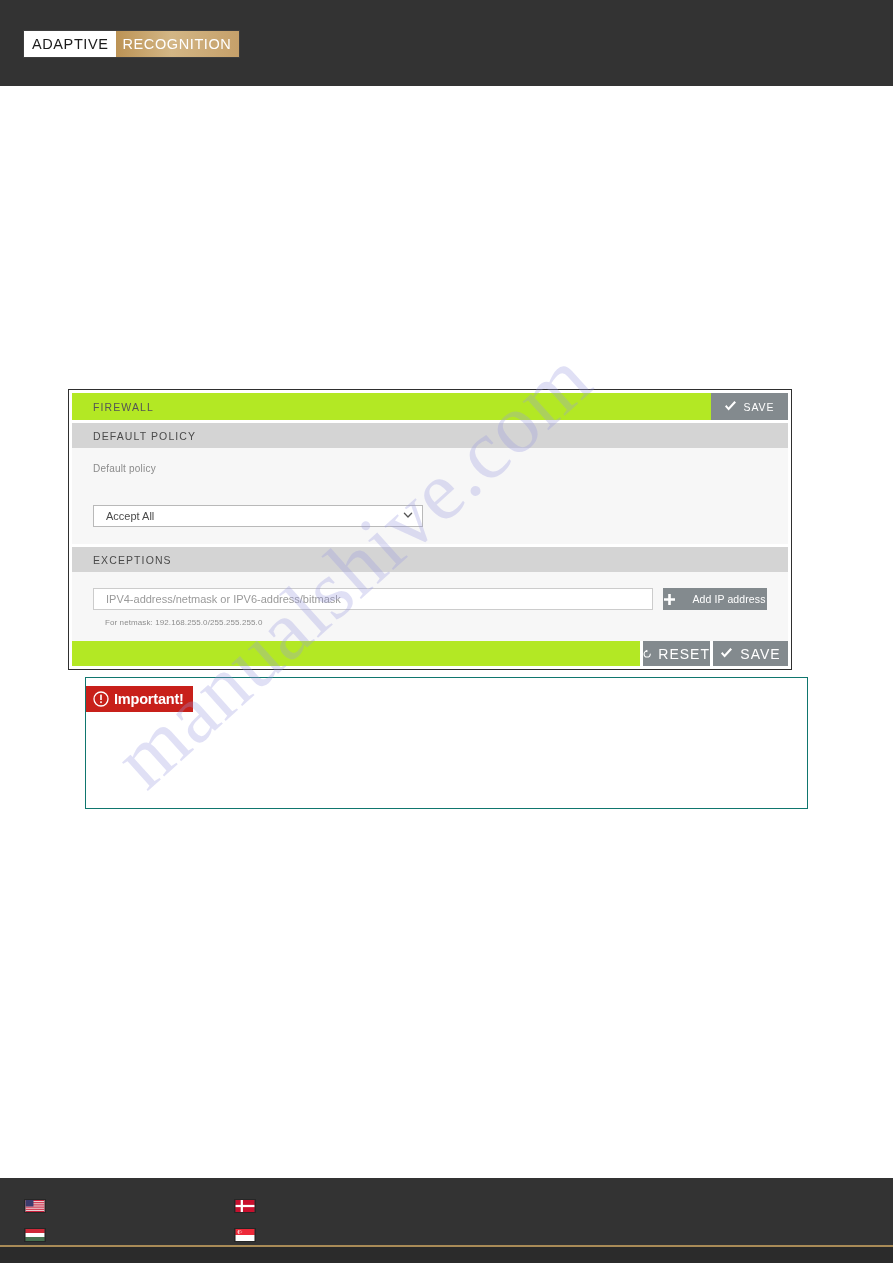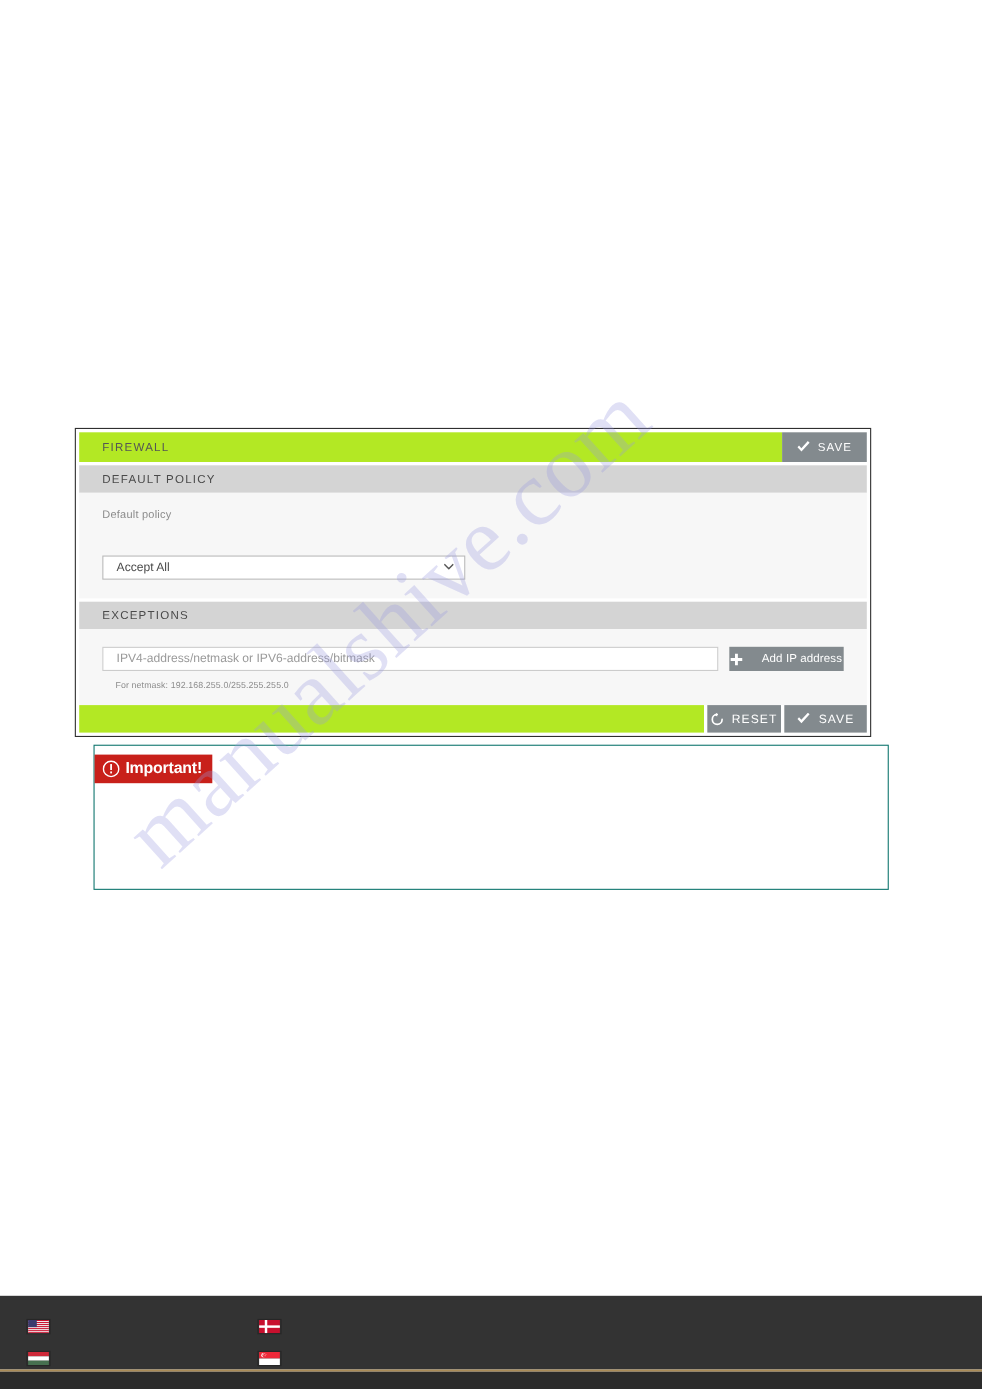--- a/index.html
+++ b/index.html
@@ -206,21 +206,21 @@
     height: 25px;
     margin: 0 3px 3px 3px;
   }
   .footer-fill {
     flex: 1;
     background: #b3e824;
   }
   .btn-reset, .btn-save-bot {
     background: #838a8e;
     color: #ffffff;
-    font-size: 11px;
+    font-size: 14px;
     letter-spacing: 1px;
     display: flex;
     align-items: center;
     justify-content: center;
     gap: 7px;
     cursor: pointer;
   }
   .btn-reset { width: 67px; margin-left: 3px; }
   .btn-save-bot { width: 75px; margin-left: 3px; }
 
@@ -317,20 +317,26 @@
     letter-spacing: 1px;
   }
 
   .check-icon, .plus-icon, .reset-icon, .warn-icon { display: inline-block; }
 </style>
 </head>
 <body>
 
 <div class="page">
 
+  <div class="top-header">
+    <div class="logo">
+      <div class="logo-left">ADAPTIVE</div>
+      <div class="logo-right">RECOGNITION</div>
+    </div>
+  </div>
 
   <div class="content"></div>
 
   <div class="panel">
 
     <div class="panel-titlebar">
       <div class="panel-title">FIREWALL</div>
       <div class="btn-save-top">
         <svg class="check-icon" width="13" height="11" viewBox="0 0 13 11">
           <path d="M1 5.6 L4.6 9.4 L12 1.4 L10.4 0 L4.5 6.4 L2.4 4.1 Z" fill="#ffffff"></path>

